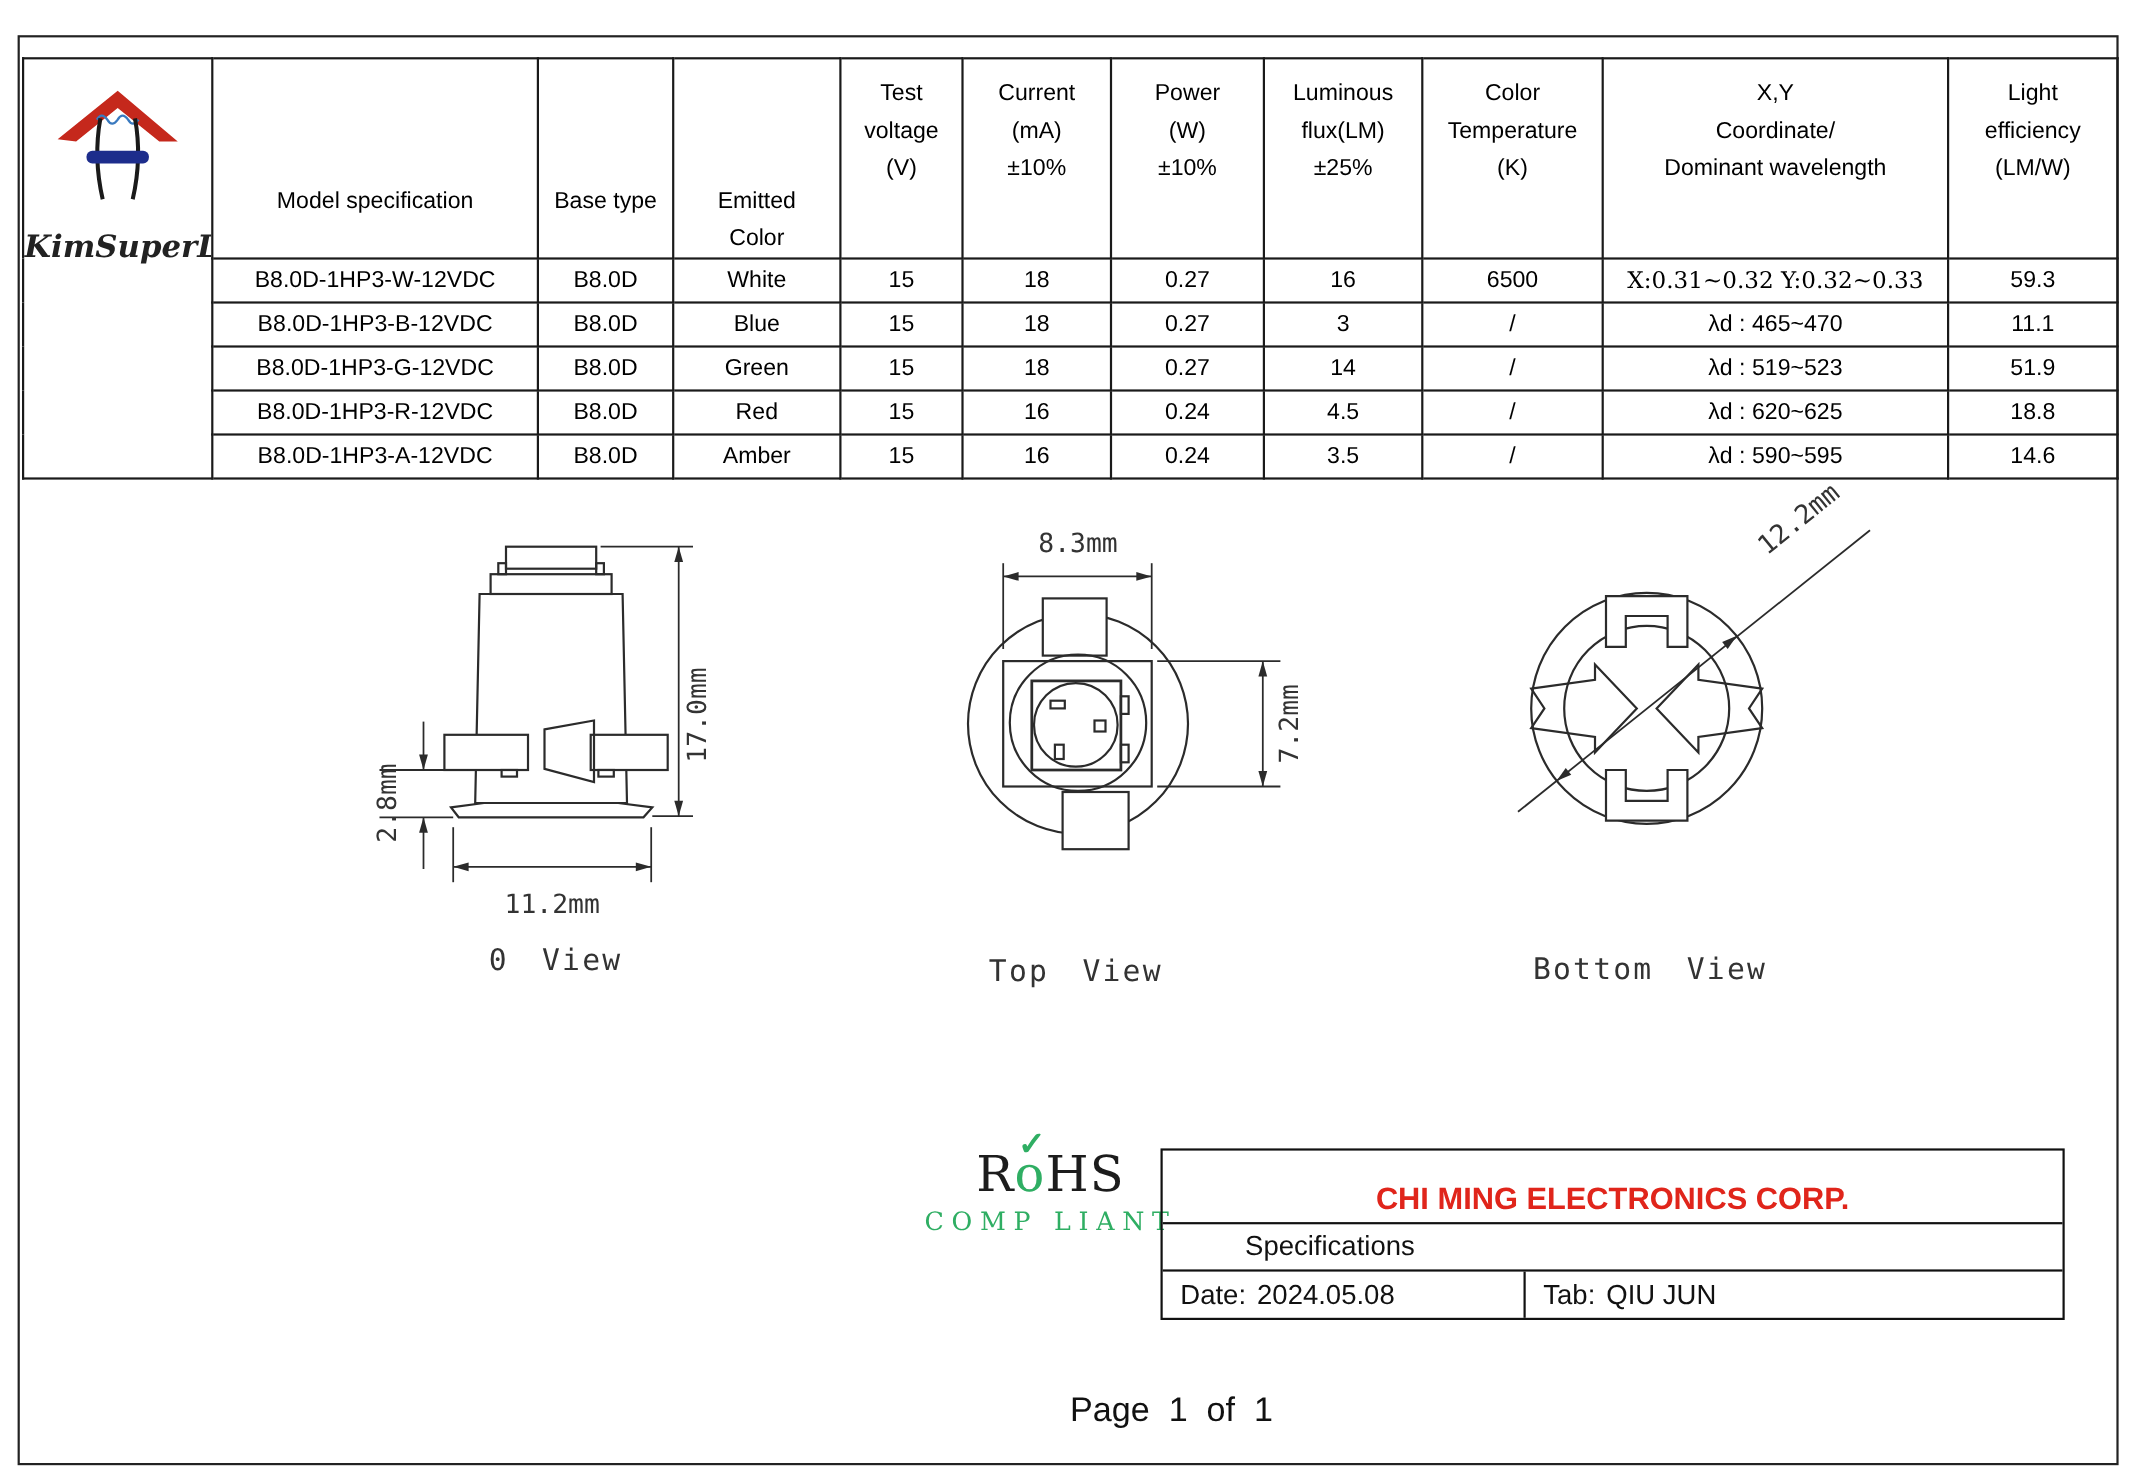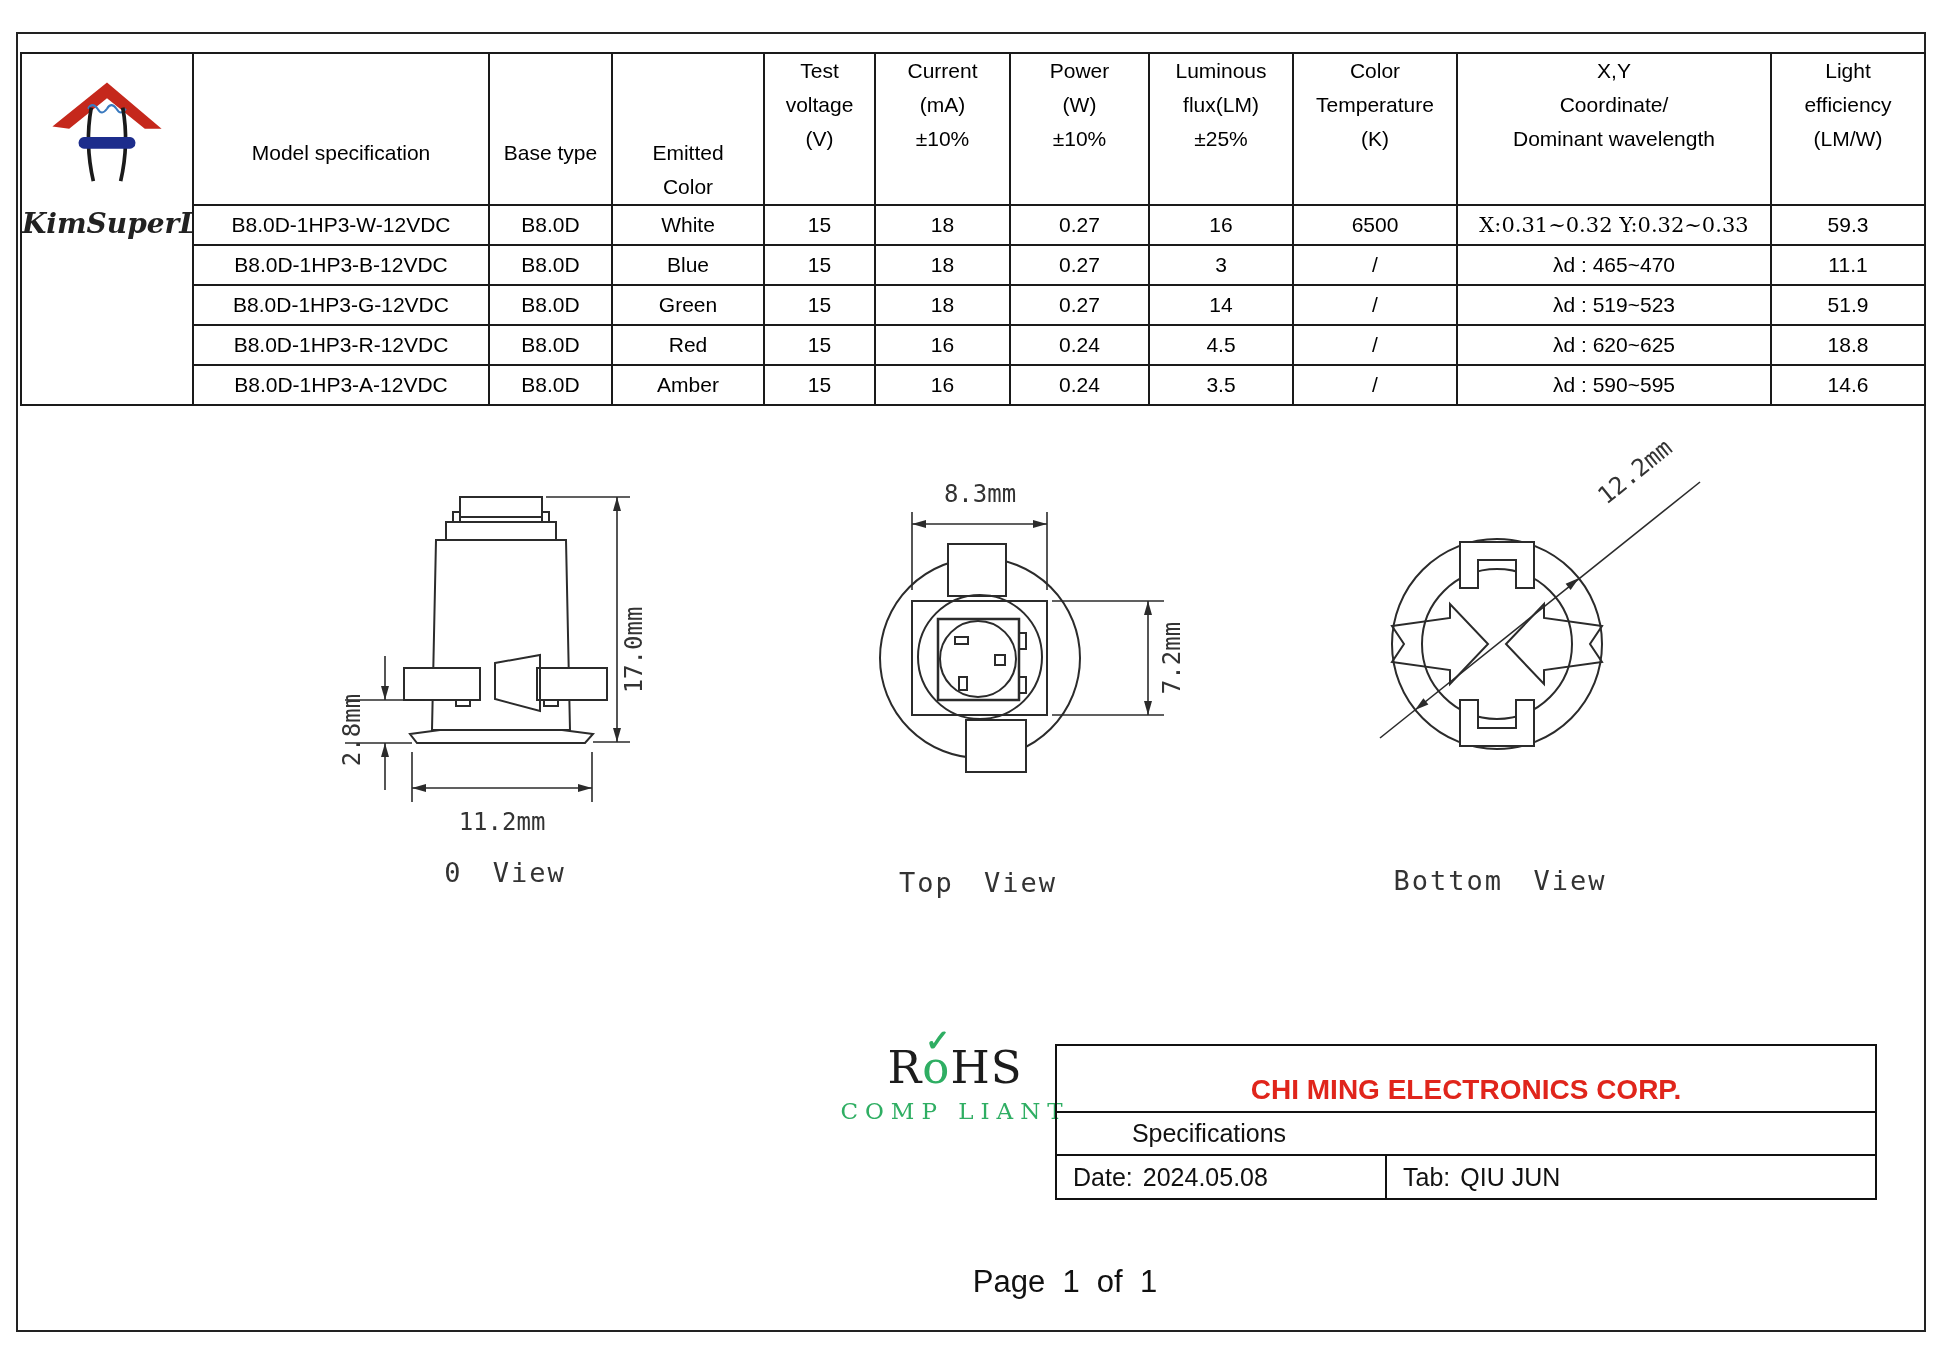--- a/index.html
+++ b/index.html
@@ -9,22 +9,22 @@
          border:2px solid #222;}
 
   
   table.spec{position:absolute;left:20px;top:52px;width:1904px;
              border-collapse:collapse;table-layout:fixed;}
   table.spec td{border:2px solid #1a1a1a;text-align:center;vertical-align:middle;
                 font-size:21px;color:#000;padding:0;overflow:hidden;}
   table.spec tr.hrow td{vertical-align:top;height:150px;}
   table.spec tr.data td{height:38px;border-radius:13px;}
   .hd{white-space:pre-line;line-height:34px;}
-  .pt3{}
-  .pt1{padding-top:82px;}
+  .pt3{padding-top:14px;}
+  .pt1{padding-top:112px;}
   td.logo-cell{vertical-align:top !important;padding-top:22px !important;}
   .brand-name{font-family:"DejaVu Serif",serif;font-style:italic;font-weight:bold;
               font-size:28px;color:#222;margin-top:8px;}
   .serifcell{font-family:"DejaVu Serif",serif;font-size:20px;}
 
   
   svg.draw{position:absolute;}
   svg.draw path,svg.draw rect,svg.draw circle,svg.draw line,svg.draw polygon.shape,svg.draw polyline{
       stroke:#2b2b2b;fill:none;stroke-width:2;}
   svg.draw .thin{stroke-width:1.6;}

